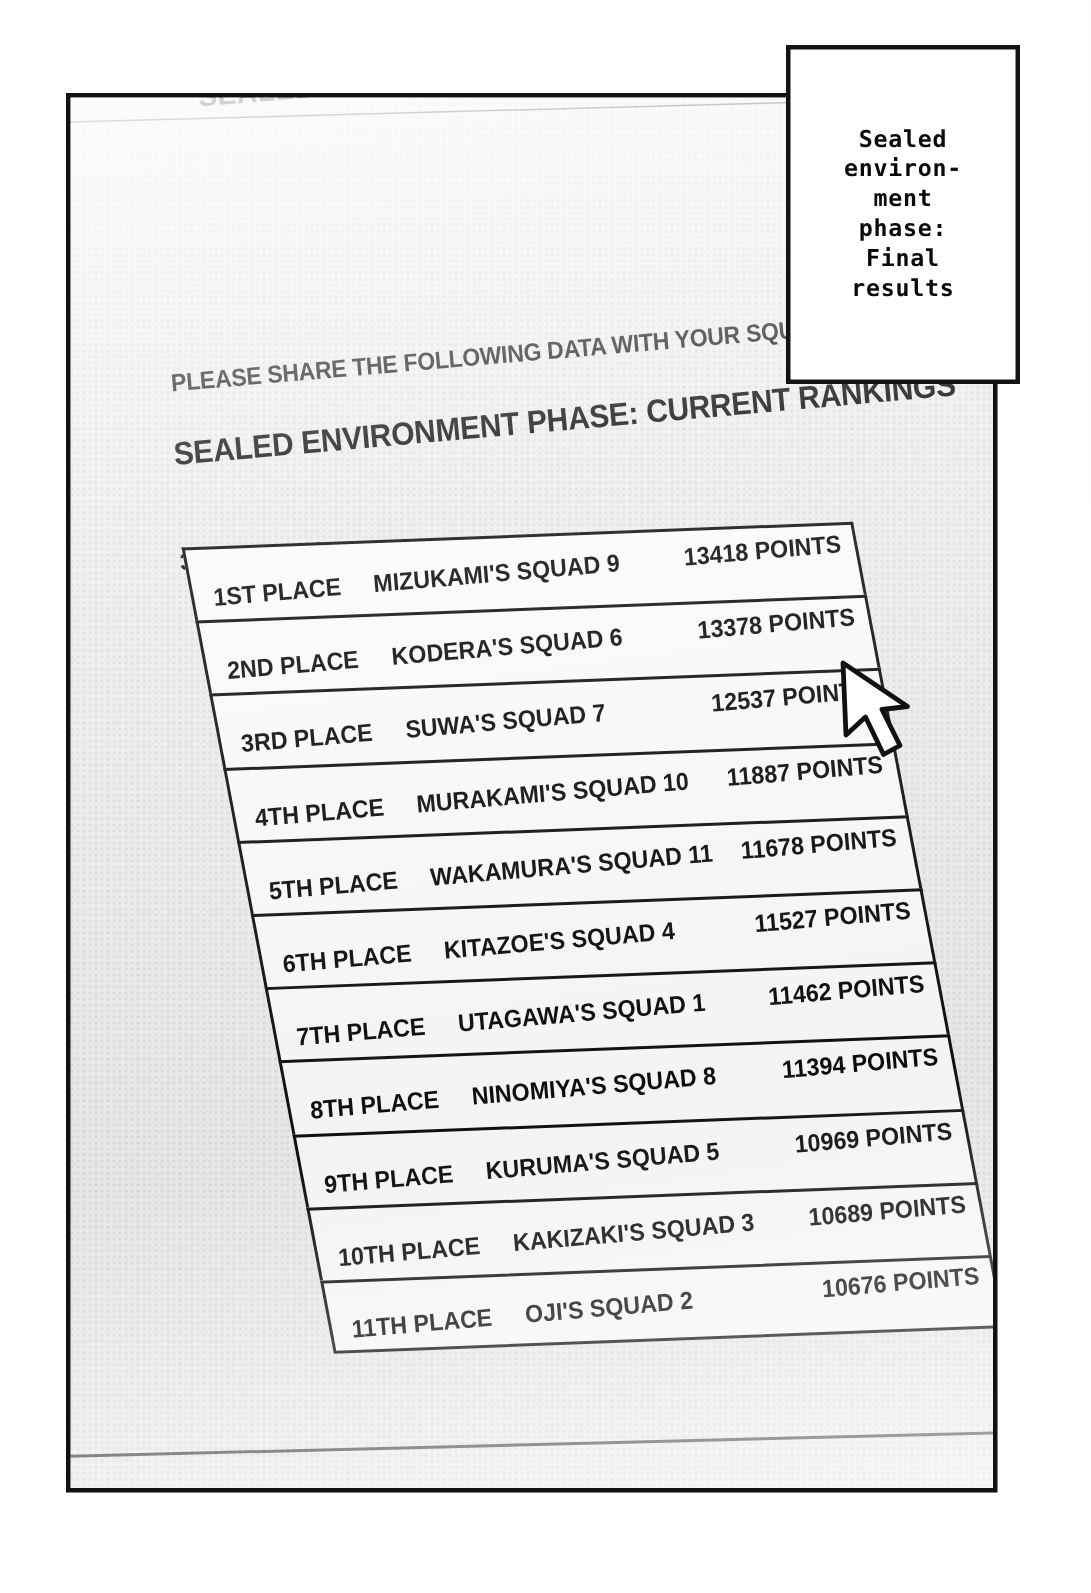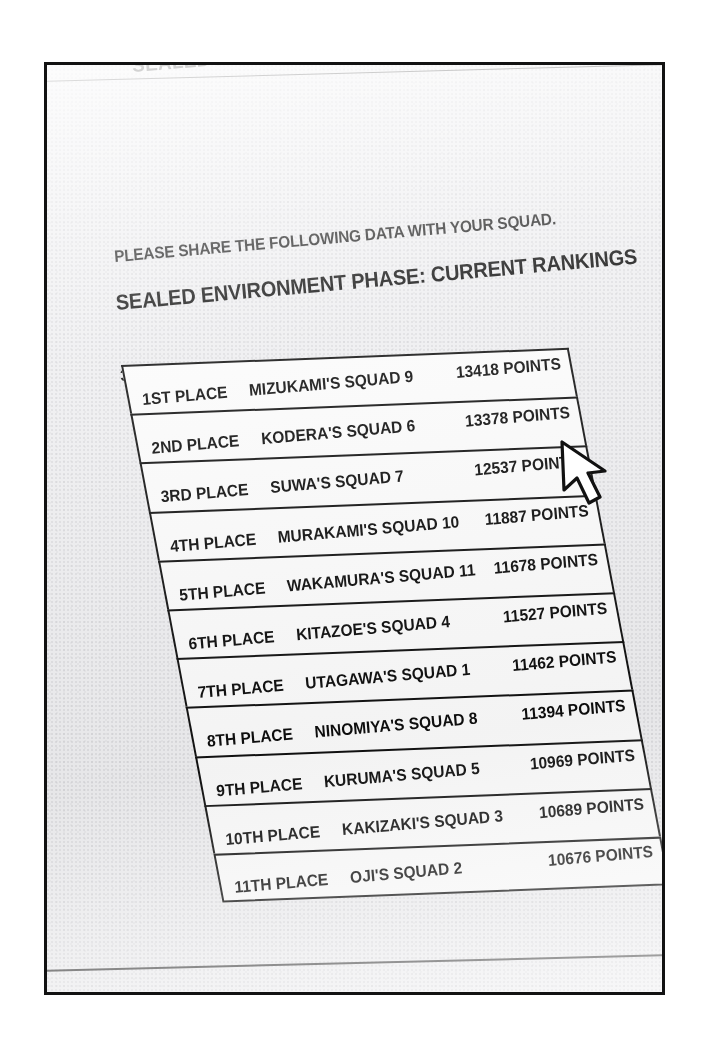--- a/index.html
+++ b/index.html
@@ -315,20 +315,28 @@
             <span class="rank-place">11TH PLACE</span>
             <span class="rank-squad">OJI'S SQUAD 2</span>
             <span class="rank-points">10676 POINTS</span>
           </div>
         </div>
       </div>
 
     <div class="sheen"></div>
   </div>
 
+  <div id="caption-box">
+    <div id="caption-text">Sealed
+environ-
+ment
+phase:
+Final
+results</div>
+  </div>
 
   <div id="cursor">
     <svg width="60" height="76" viewBox="0 0 60 76" xmlns="http://www.w3.org/2000/svg">
       <path d="M4 2 L6 50 L19 38 L31 63 L42 57 L30 33 L47 31 Z" fill="#ffffff" stroke="#111111" stroke-width="3.2" stroke-linejoin="round"></path>
     </svg>
   </div>
 
 </div>
 
 </body></html>

